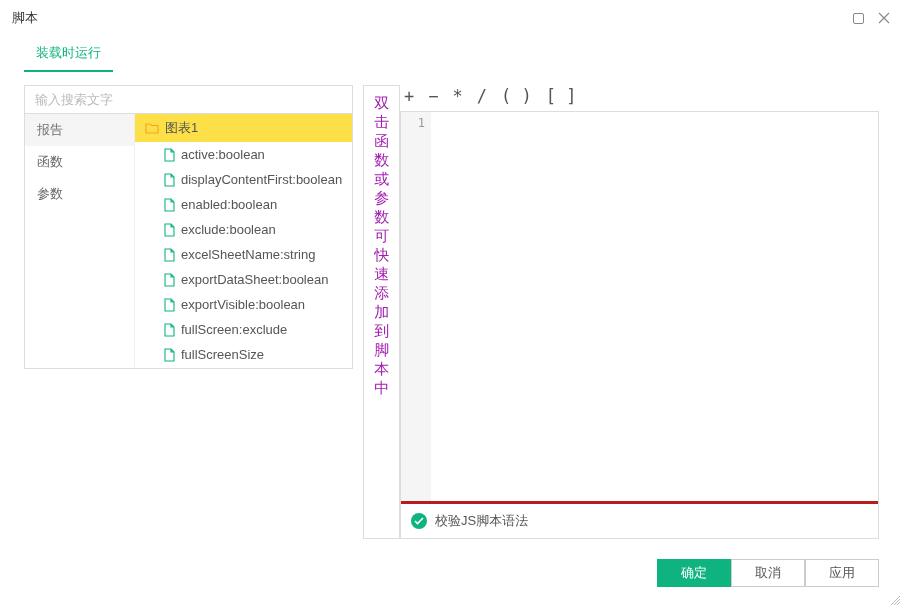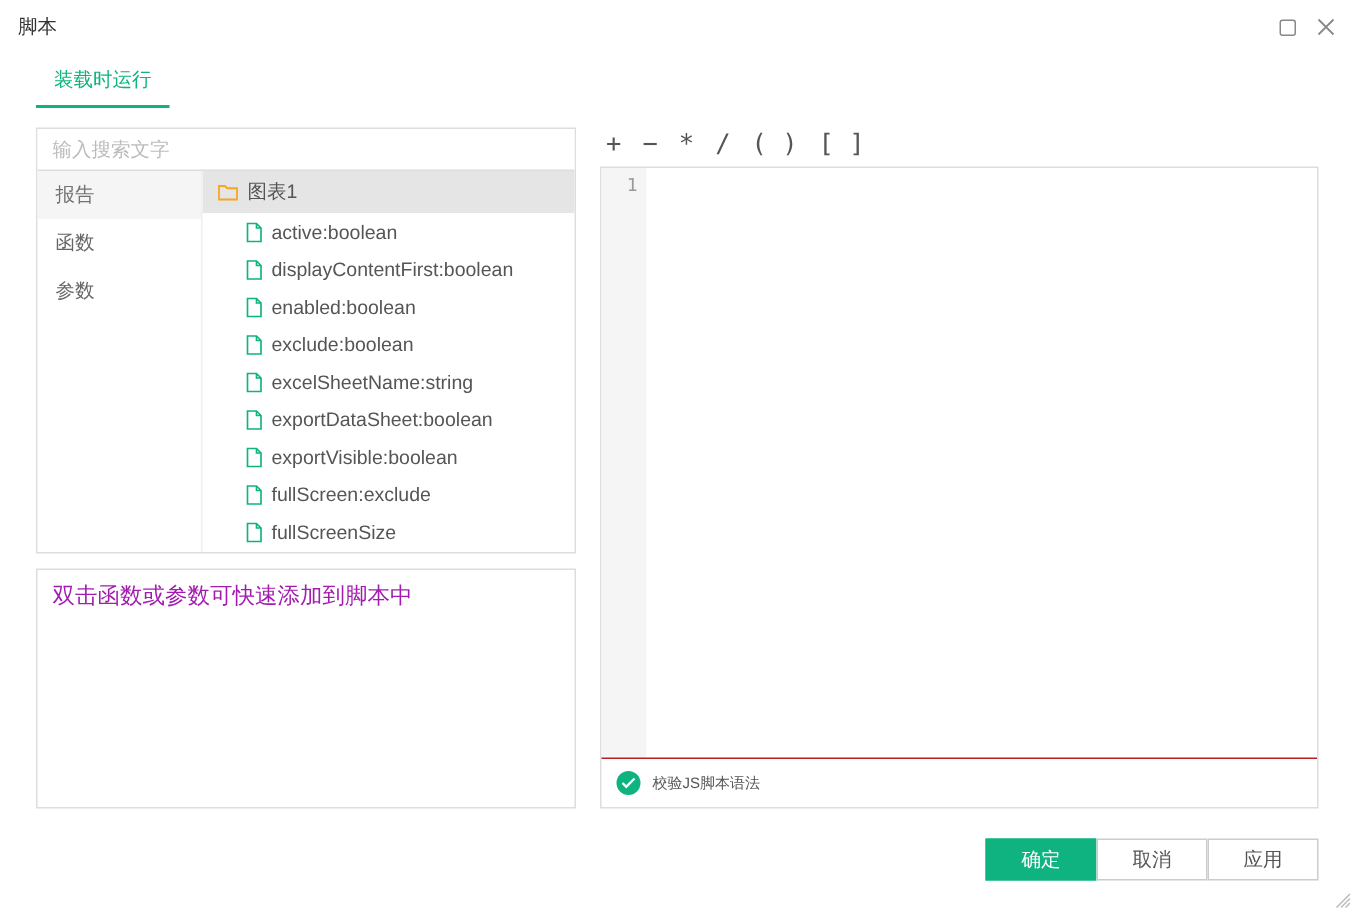--- a/index.html
+++ b/index.html
@@ -64,21 +64,21 @@
     }
     .main-content {
       display: flex;
       padding: 12px 24px 10px 24px;
       gap: 16px;
       height: 476px;
     }
     .left-col {
       width: 360px;
       display: flex;
-      flex-direction: column;
+      flex-direction: row;
       gap: 10px;
     }
     .search-tree-wrap {
       border: 1px solid #ddd;
       display: flex;
       flex-direction: column;
       height: 284px;
     }
     .search-input {
       width: 100%;
@@ -127,21 +127,21 @@
     .tree-node {
       display: flex;
       align-items: center;
       gap: 6px;
       padding: 5px 10px;
       font-size: 13px;
       color: #555;
       cursor: pointer;
     }
     .tree-node.folder {
-      background: #e5e5e5;
+      background: #fde047;
     }
     .tree-node.child {
       padding-left: 28px;
     }
     .folder-icon-svg {
       width: 14px;
       height: 12px;
     }
     .file-icon-svg {
       width: 12px;
@@ -192,26 +192,26 @@
       padding: 4px 6px 4px 0;
       font-family: monospace;
     }
     .code-area {
       flex: 1;
       padding: 4px 6px;
       font-family: monospace;
       font-size: 12px;
     }
     .validate-bar {
-      border-top: 1px solid #b91c1c;
+      border-top: 3px solid #b91c1c;
       padding: 8px 10px;
       display: flex;
       align-items: center;
       gap: 8px;
-      font-size: 10px;
+      font-size: 13px;
       color: #555;
     }
     .check-circle {
       width: 16px;
       height: 16px;
       background: #0fb37f;
       border-radius: 50%;
       display: flex;
       align-items: center;
       justify-content: center;

